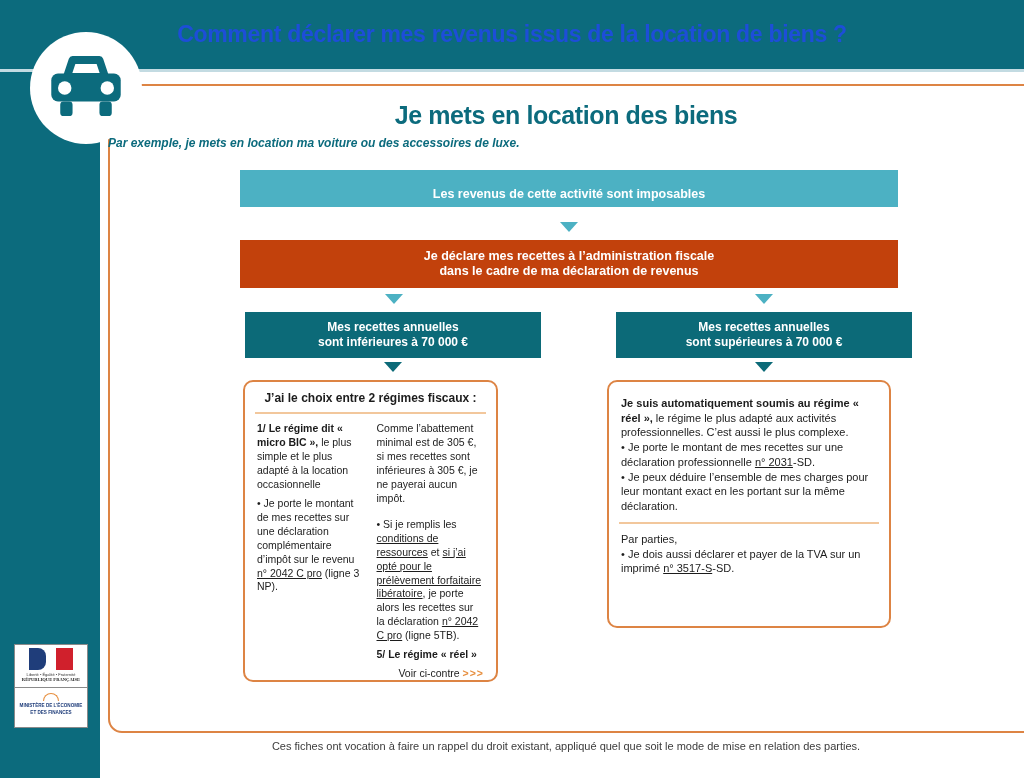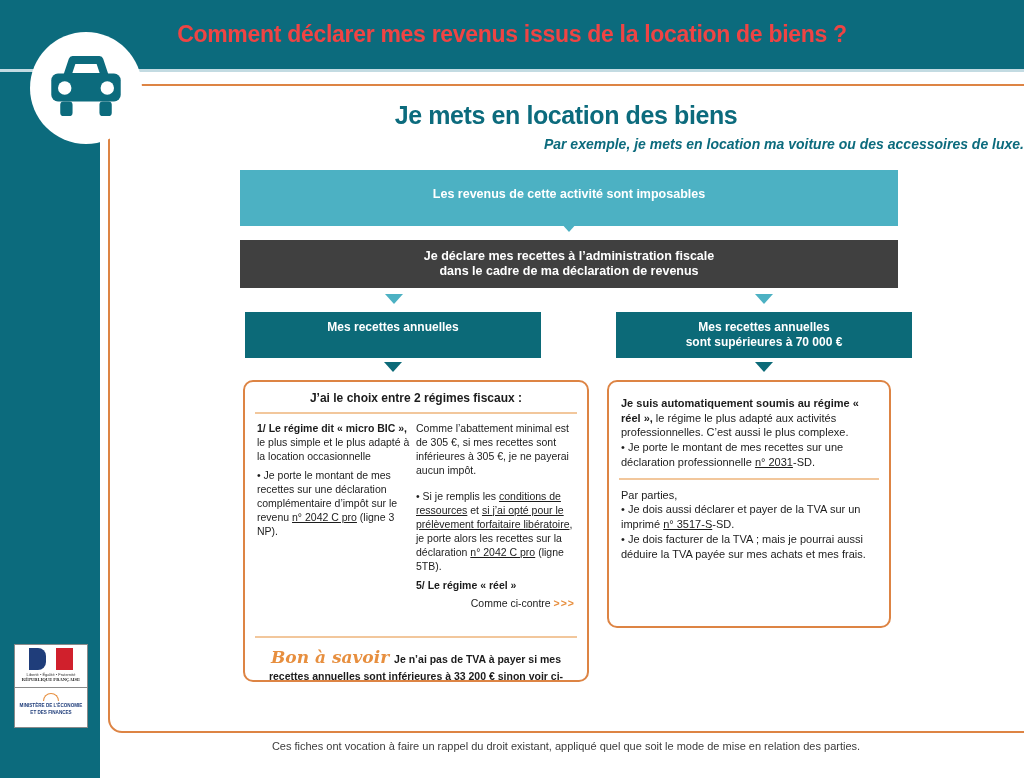--- a/index.html
+++ b/index.html
@@ -3,51 +3,51 @@
 <meta charset="utf-8">
 <style>
   * { margin:0; padding:0; box-sizing:border-box; }
   html,body { width:1024px; height:778px; }
   body { position:relative; overflow:hidden; background:#ffffff;
          font-family:"Liberation Sans", sans-serif; color:#1c1c1c; }
   .abs { position:absolute; }
 
   .side-band { left:0; top:0; width:100px; height:778px; background:#0c6b7d; }
   .header-band { left:0; top:0; width:1024px; height:69px; background:#0c6b7d; }
-  .page-title { left:0; right:0; top:21px; text-align:center; color:#ef4444;
+  .page-title { left:0; right:0; top:21px; text-align:center; color:#1d4ed8;
                 font-size:23px; font-weight:bold; letter-spacing:-0.3px; }
   .header-subline { left:0; top:69px; width:1024px; height:3px; background:#c3dbe2; }
   .content-frame { left:108px; top:84px; width:940px; height:649px;
                    border:2px solid #dd8444; border-radius:14px; }
 
   .badge { left:30px; top:32px; width:112px; height:112px; }
 
   .intro-heading { left:108px; right:0; top:101px; text-align:center; color:#0c6b7d;
                    font-size:25px; font-weight:bold; letter-spacing:-0.4px; }
-  .intro-sub { left:108px; right:0; top:136px; text-align:right; color:#0c6b7d;
-               font-size:14px; font-style:italic; font-weight:bold; }
+  .intro-sub { left:108px; right:0; top:136px; text-align:left; color:#0c6b7d;
+               font-size:12px; font-style:italic; font-weight:bold; }
 
   .box { color:#fff; font-weight:bold; text-align:center; font-size:12.5px; line-height:15px; }
-  .box-taxable { left:240px; top:170px; width:658px; height:56px; background:#4cb1c3; padding-top:17px; }
-  .box-declare { left:240px; top:240px; width:658px; height:48px; background:#404040; padding-top:9px; }
+  .box-taxable { left:240px; top:170px; width:658px; height:37px; background:#4cb1c3; padding-top:17px; }
+  .box-declare { left:240px; top:240px; width:658px; height:48px; background:#c2410c; padding-top:9px; }
   .box-branch  { width:296px; height:46px; background:#0c6a78; padding-top:8px; font-size:12px; line-height:15px; }
   .box-under { left:245px; top:312px; }
   .box-over  { left:616px; top:312px; }
 
   .arr { width:0; height:0; border-left:9px solid transparent; border-right:9px solid transparent; }
   .arr-light { border-top:10px solid #4cb1c3; }
   .arr-dark  { border-top:10px solid #0c6a78; }
 
   .panel { border:2px solid #dd8444; border-radius:10px; background:#fff; overflow:hidden; }
-  .panel-left  { left:243px; top:380px; width:346px; height:302px; }
+  .panel-left  { left:243px; top:380px; width:255px; height:302px; }
   .panel-right { left:607px; top:380px; width:284px; height:248px; }
   .panel-head { text-align:center; font-weight:bold; font-size:12px; padding:9px 6px 7px; }
   .hr-light { border:none; border-top:2px solid #f2c79c; margin:0 10px; }
 
-  .cols { display:flex; padding:8px 12px 20px; }
+  .cols { display:flex; gap:12px; padding:8px 12px 13px; }
   .col { flex:1; font-size:10.5px; line-height:1.33; }
   .col p { margin:0 0 5px; }
   .col .sp1 { margin-bottom:12px; }
   b, .b { font-weight:bold; }
   .lnk { text-decoration:underline; cursor:pointer; }
   .or { color:#e78f3f; font-weight:bold; letter-spacing:1px; }
   .real-title { margin-top:10px; font-weight:bold; }
   .see { text-align:right; }
 
   .tip { padding:8px 12px 6px; text-align:center; font-size:10.5px; line-height:1.35; font-weight:bold; }
@@ -107,20 +107,21 @@
 <div class="abs box box-declare">
   <div>Je déclare mes recettes à l’administration fiscale</div>
   <div>dans le cadre de ma déclaration de revenus</div>
 </div>
 
 <div class="abs arr arr-light" style="left:385px; top:294px;"></div>
 <div class="abs arr arr-light" style="left:755px; top:294px;"></div>
 
 <div class="abs box box-branch box-under">
   <div>Mes recettes annuelles</div>
+  <div>sont inférieures à 70 000 €</div>
 </div>
 <div class="abs box box-branch box-over">
   <div>Mes recettes annuelles</div>
   <div>sont supérieures à 70 000 €</div>
 </div>
 
 <div class="abs arr arr-dark" style="left:384px; top:362px;"></div>
 <div class="abs arr arr-dark" style="left:755px; top:362px;"></div>
 
 <div class="abs panel panel-left">
@@ -128,39 +129,39 @@
   <hr class="hr-light">
   <div class="cols">
     <div class="col">
       <p><b>1/ Le régime dit « micro BIC », </b><span>le plus simple et le plus adapté à la location occasionnelle</span></p>
       <p><span>• Je porte le montant de mes recettes sur une déclaration complémentaire d’impôt sur le revenu </span><span class="lnk">n° 2042 C pro</span><span> (ligne 3 NP).</span></p>
     </div>
     <div class="col">
       <p class="sp1">Comme l’abattement minimal est de 305 €, si mes recettes sont inférieures à 305 €, je ne payerai aucun impôt.</p>
       <p><span>• Si je remplis les </span><span class="lnk">conditions de ressources</span><span> et </span><span class="lnk">si j’ai opté pour le prélèvement forfaitaire libératoire</span><span>, je porte alors les recettes sur la déclaration </span><span class="lnk">n° 2042 C pro</span><span> (ligne 5TB).</span></p>
       <p class="real-title">5/ Le régime « réel »</p>
-      <p class="see"><span>Comme ci-contre </span><span class="or">&gt;&gt;&gt;</span></p>
+      <p class="see"><span>Voir ci-contre </span><span class="or">&gt;&gt;&gt;</span></p>
     </div>
   </div>
   <hr class="hr-light">
   <div class="tip">
     <span class="script">Bon à savoir</span><span>Je n’ai pas de TVA à payer si mes recettes annuelles sont inférieures à 33 200 € sinon voir ci-contre</span>
   </div>
 </div>
 
 <div class="abs panel panel-right">
   <div class="rp-sec">
     <p><b>Je suis automatiquement soumis au régime « réel », </b><span>le régime le plus adapté aux activités professionnelles. C’est aussi le plus complexe.</span></p>
     <p><span>• Je porte le montant de mes recettes sur une déclaration professionnelle </span><span class="lnk">n° 2031</span><span>-SD.</span></p>
+    <p>• Je peux déduire l’ensemble de mes charges pour leur montant exact en les portant sur la même déclaration.</p>
   </div>
   <hr class="hr-light">
   <div class="rp-sec rp-sec2">
     <p>Par parties,</p>
     <p><span>• Je dois aussi déclarer et payer de la TVA sur un imprimé </span><span class="lnk">n° 3517-S</span><span>-SD.</span></p>
-    <p>• Je dois facturer de la TVA ; mais je pourrai aussi déduire la TVA payée sur mes achats et mes frais.</p>
   </div>
 </div>
 
 <div class="abs footer-note">Ces fiches ont vocation à faire un rappel du droit existant, appliqué quel que soit le mode de mise en relation des parties.</div>
 
 <div class="abs logos">
   <div class="logo-box logo-rf">
     <div class="flag">
       <div class="fb"></div>
         <div class="fw"></div>

